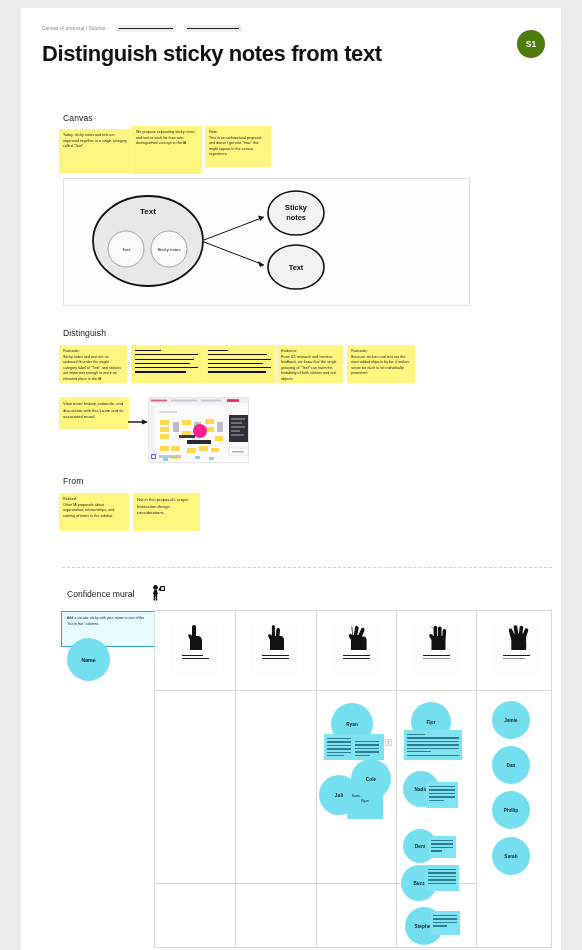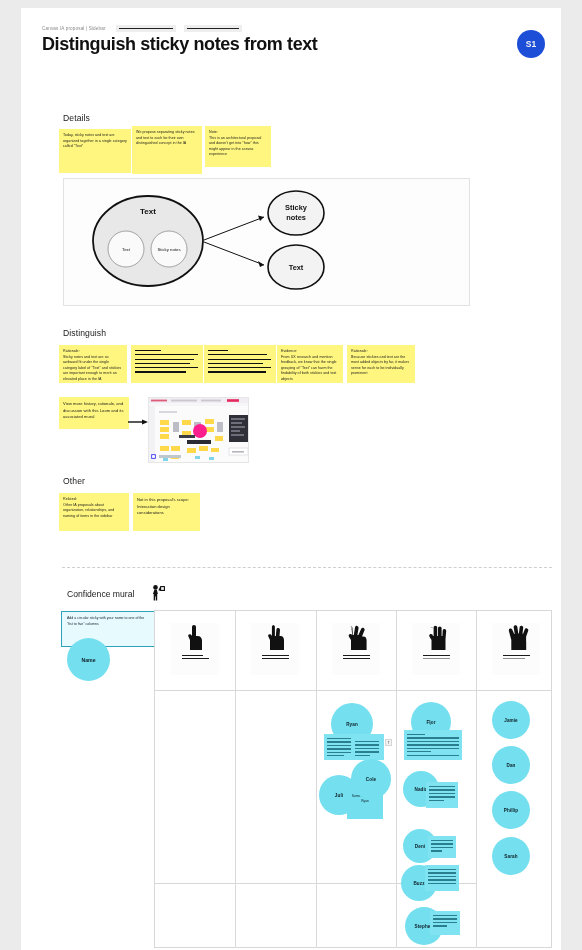--- a/index.html
+++ b/index.html
@@ -22,26 +22,27 @@
     white-space: nowrap;
   }
   .redact-bar { height: 7px; background: #eeeeee; position: relative; }
   .redact-bar::after {
     content: ""; position: absolute; left: 3px; right: 3px; top: 3px;
     height: 1px; background: #222;
   }
   .rb1 { width: 60px; margin-left: 10px; }
   .rb2 { width: 58px; margin-left: 8px; }
   .title {
-    font-size: 18px; font-weight: bold; color: #111; letter-spacing: -0.4px;
+    margin-top: 7px;
+    font-size: 22px; font-weight: bold; color: #111; letter-spacing: -0.4px;
   }
   .avatar {
     position: absolute; right: 16px; top: 22px;
     width: 28px; height: 28px; border-radius: 50%;
-    background: #1d4ed8; color: #f2f2f2;
+    background: #4d7c0f; color: #f2f2f2;
     font-size: 8.5px; font-weight: bold;
     display: flex; align-items: center; justify-content: center;
   }
   
   .sec-title {
     position: absolute; font-size: 8.6px; color: #1a1a1a; font-weight: normal;
     letter-spacing: .1px;
   }
   
   .sticky {
@@ -168,21 +169,21 @@
   <div class="hdr">
     <div class="bread-row">
       <span class="bread">Canvas IA proposal | Sidebar</span>
       <span class="redact-bar rb1"></span>
       <span class="redact-bar rb2"></span>
     </div>
     <div class="title">Distinguish sticky notes from text</div>
   </div>
   <div class="avatar">S1</div>
 
-  <div class="sec-title" style="left:42px; top:105px;">Details</div>
+  <div class="sec-title" style="left:42px; top:105px;">Canvas</div>
 
   <div class="sticky" style="left:38px; top:121px; width:72px; height:44px;">
     <span class="lbl">Today, sticky notes and text are organized together in a single category called "Text"</span>
   </div>
   <div class="sticky" style="left:111px; top:118px; width:70px; height:48px;">
     <span class="lbl">We propose separating sticky notes and text to each be their own distinguished concept in the IA</span>
   </div>
   <div class="sticky" style="left:184px; top:118px; width:66px; height:41px;">
     <span class="lbl">Note:</span>
     <span class="lbl">This is an architectural proposal and doesn't get into "how" this might appear in the canvas experience</span>
@@ -305,21 +306,21 @@
           <rect x="46" y="58" width="5" height="3"></rect>
         <rect x="60" y="59" width="5" height="3"></rect>
       </g>
     </svg>
   </div>
   <div class="loom-caption">
     <span class="loom-logo"></span>
     <span class="loom-cap-bar"></span>
   </div>
 
-  <div class="sec-title" style="left:42px; top:468px;">Other</div>
+  <div class="sec-title" style="left:42px; top:468px;">From</div>
 
   <div class="sticky" style="left:38px; top:485px; width:70px; height:38px;">
     <span class="lbl">Related:</span>
     <span class="lbl">Other IA proposals about organization, relationships, and naming of items in the sidebar</span>
   </div>
   <div class="sticky big" style="left:112px; top:485px; width:67px; height:38px;">
     <span class="lbl">Not in this proposal's scope: Interaction design considerations</span>
   </div>
 
   <div class="divider"></div>

